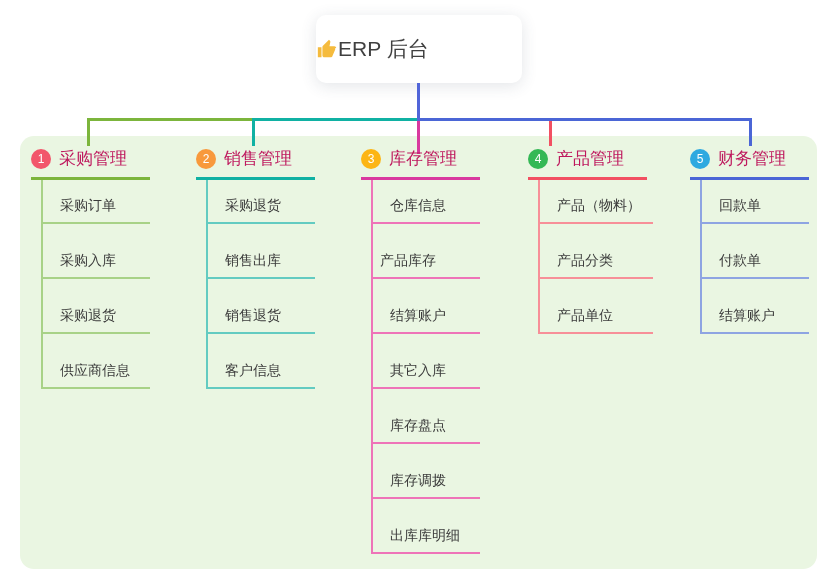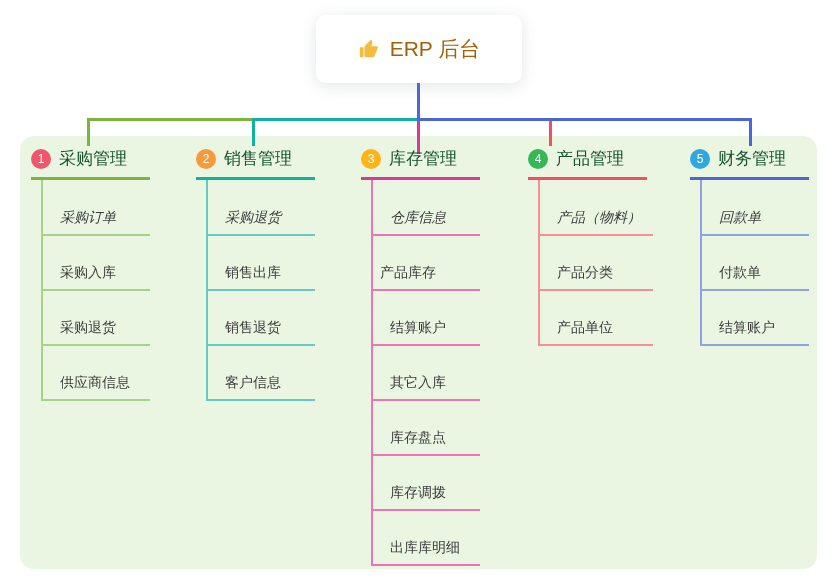--- a/index.html
+++ b/index.html
@@ -18,49 +18,49 @@
   }
 
   .line { position:absolute; z-index:1; }
   .line.v { width:3px; }
   .line.h { height:3px; }
 
   .root-node {
     position:absolute; left:316px; top:15px; width:206px; height:68px;
     background:#ffffff; border-radius:10px;
     box-shadow:0 3px 16px rgba(60,70,90,0.14);
-    display:flex; align-items:center; justify-content:center; gap:10px;
-    z-index:3; font-size:21px; font-weight:500; color:#a16207;
+    display:flex; align-items:center; 
+    z-index:3; font-size:21px; font-weight:500; color:#404040;
     cursor:pointer;
   }
   .root-icon { display:inline-flex; width:22px; height:22px; }
 
   .branch { position:absolute; z-index:2; }
   .branch-header {
     display:flex; align-items:center; gap:8px;
     width:119px; padding-bottom:7px;
     border-bottom:3px solid #888; cursor:pointer;
   }
   .badge {
     width:20px; height:20px; border-radius:50%;
     color:#fff; font-size:12px; line-height:1;
     display:flex; align-items:center; justify-content:center;
     flex:0 0 20px;
   }
-  .branch-label { font-size:17px; color:#14532d; white-space:nowrap; }
+  .branch-label { font-size:17px; color:#be185d; white-space:nowrap; }
 
   .branch-children { margin-left:10px; border-left:2px solid #ccc; }
   .child {
     display:flex; align-items:flex-end;
     height:55px; padding:0 12px 7px 17px;
     border-bottom:2px solid #ccc;
     font-size:14px; color:#3b3b3b; white-space:nowrap;
     cursor:pointer;
   }
-  .child:first-child { height:56px;font-style:italic; }
+  .child:first-child { height:44px; }
 </style>
 </head>
 <body style="background: rgb(255, 255, 255);">
 
 <div id="stage">
   <div class="panel" style="background: rgb(234, 246, 226);"></div>
 
   <div class="root-node">
     <span class="root-icon">
       <svg viewBox="0 0 24 24" width="22" height="22" aria-hidden="true">

